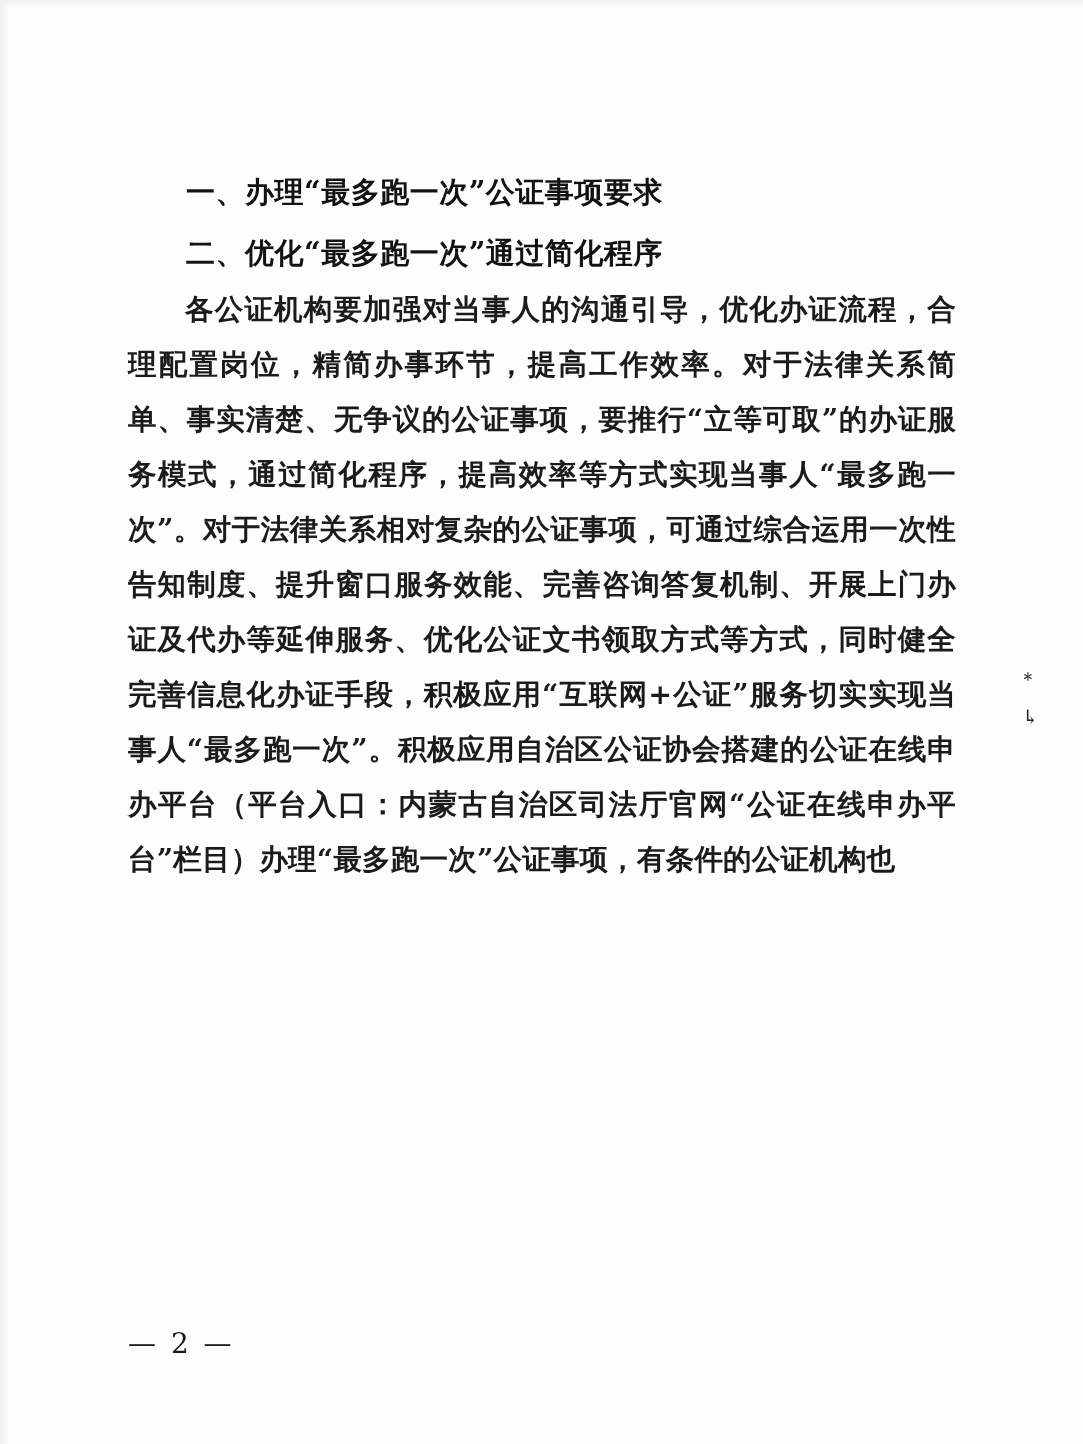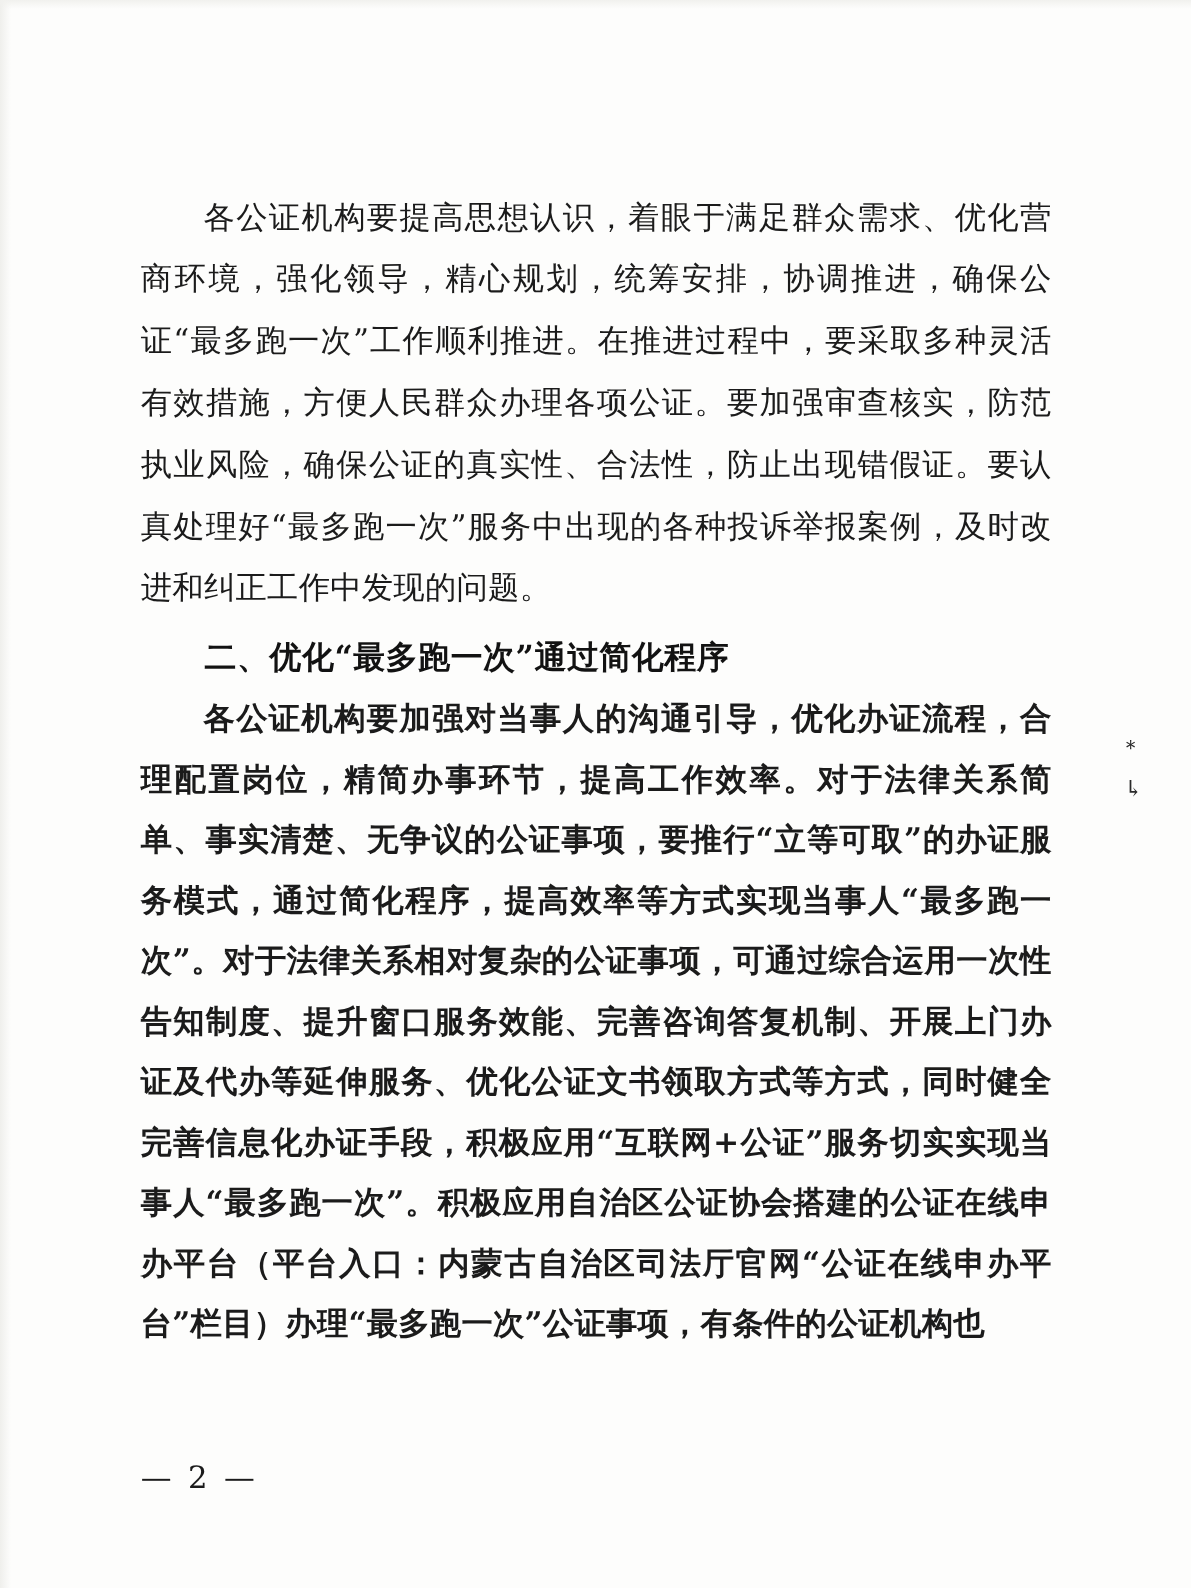--- a/index.html
+++ b/index.html
@@ -93,22 +93,22 @@
 </style>
 </head>
 <body>
 
 <div class="page">
   <div class="edge-left"></div>
   <div class="edge-top"></div>
 
   <div class="content">
 
+    <h2 class="heading">一、办理“最多跑一次”公证事项要求</h2>
 
-    <p class="para">各公证机构要提高思想认识，着眼于满足群众需求、优化营商环境，强化领导，精心规划，统筹安排，协调推进，确保公证“最多跑一次”工作顺利推进。在推进过程中，要采取多种灵活有效措施，方便人民群众办理各项公证。要加强审查核实，防范执业风险，确保公证的真实性、合法性，防止出现错假证。要认真处理好“最多跑一次”服务中出现的各种投诉举报案例，及时改进和纠正工作中发现的问题。</p>
 
     <div class="gap"></div>
 
     <h2 class="heading">二、优化“最多跑一次”通过简化程序</h2>
 
     <p class="para tight">各公证机构要加强对当事人的沟通引导，优化办证流程，合理配置岗位，精简办事环节，提高工作效率。对于法律关系简单、事实清楚、无争议的公证事项，要推行“立等可取”的办证服务模式，通过简化程序，提高效率等方式实现当事人“最多跑一次”。对于法律关系相对复杂的公证事项，可通过综合运用一次性告知制度、提升窗口服务效能、完善咨询答复机制、开展上门办证及代办等延伸服务、优化公证文书领取方式等方式，同时健全完善信息化办证手段，积极应用“互联网+公证”服务切实实现当事人“最多跑一次”。积极应用自治区公证协会搭建的公证在线申办平台（平台入口：内蒙古自治区司法厅官网“公证在线申办平台”栏目）办理“最多跑一次”公证事项，有条件的公证机构也</p>
   </div>
 
   <div class="margin-marks">
     <span>＊</span>

